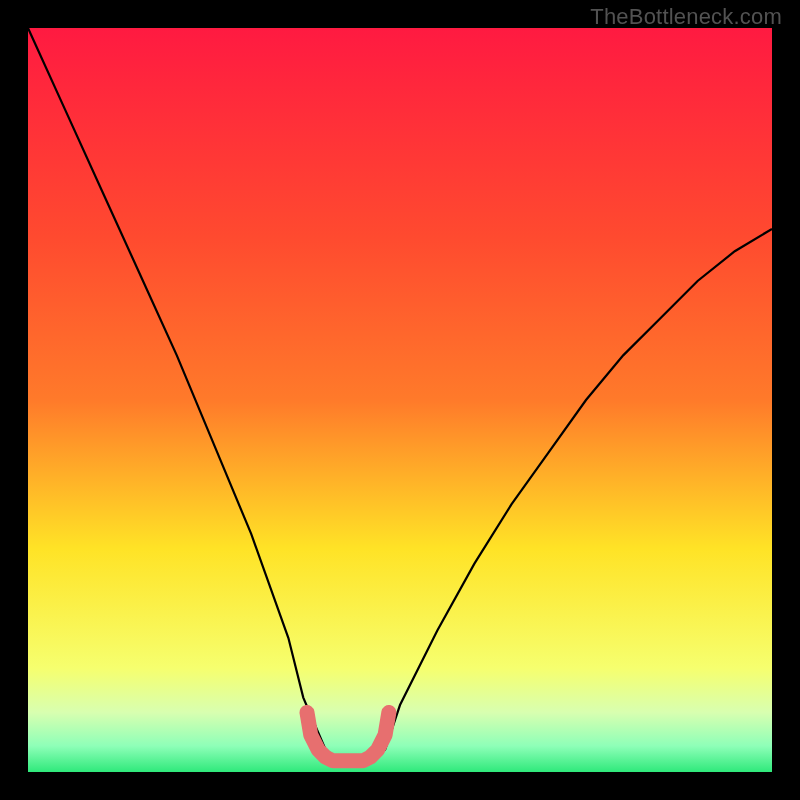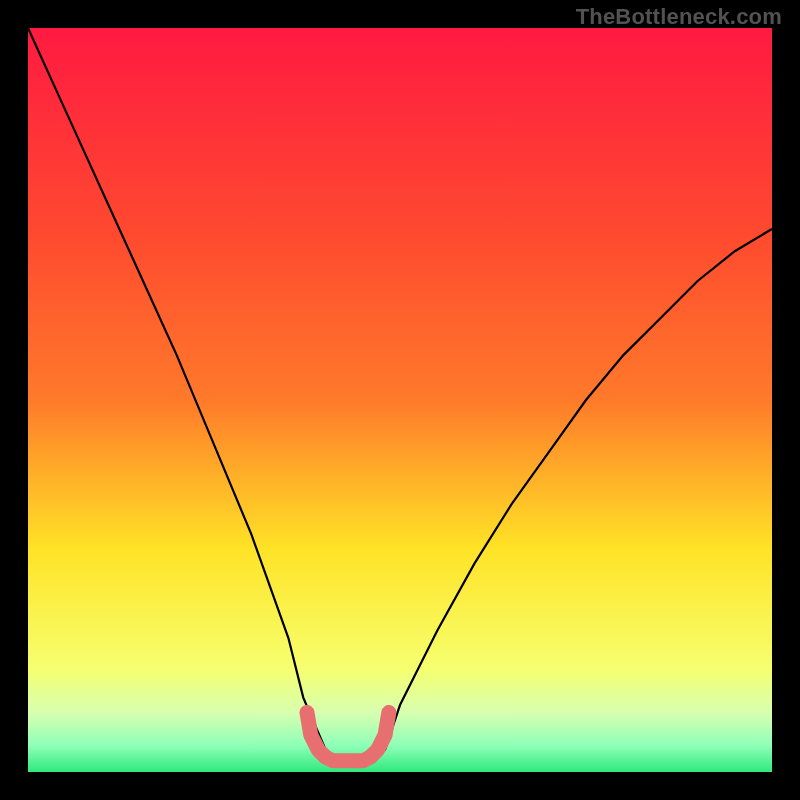--- a/index.html
+++ b/index.html
@@ -16,21 +16,21 @@
     height: 800px;
     background: #000;
   }
   .watermark {
     position: absolute;
     top: 4px;
     right: 18px;
     font-family: Arial, Helvetica, sans-serif;
     font-size: 22px;
     color: #525252;
-    font-weight: 700;
+    font-weight: 400;
     letter-spacing: 0.2px;
     z-index: 50;
   }
   svg.chart {
     position: absolute;
     left: 28px;
     top: 28px;
     width: 744px;
     height: 744px;
     display: block;

